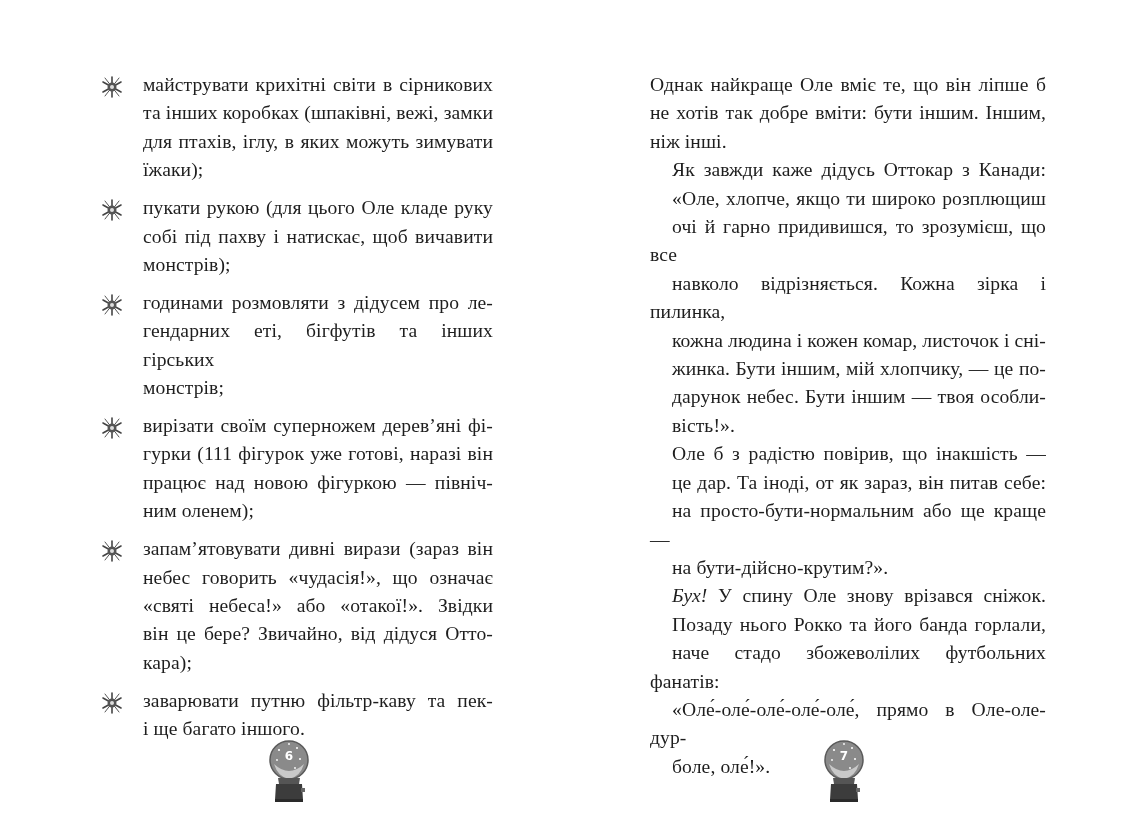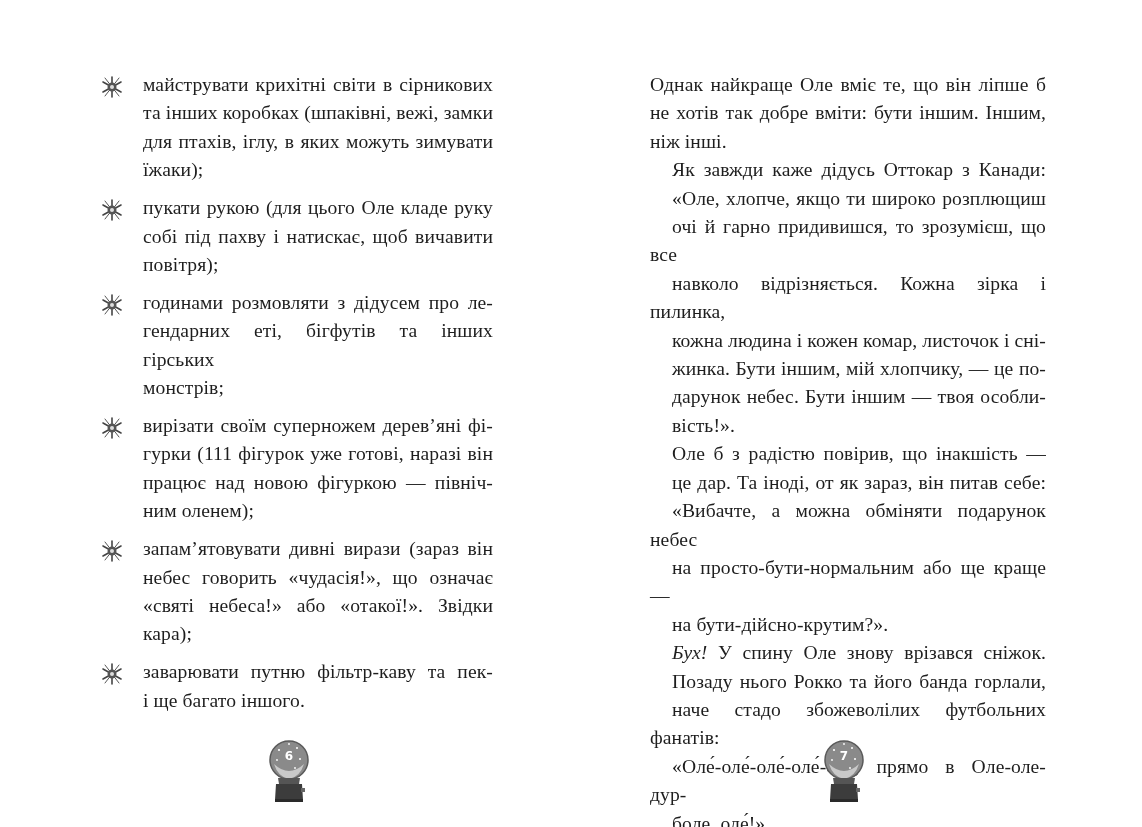--- a/index.html
+++ b/index.html
@@ -112,21 +112,21 @@
               <line x1="2" y1="6" x2="20" y2="16"></line>
               <line x1="2" y1="16" x2="20" y2="6"></line>
               <line x1="4" y1="2" x2="18" y2="20" stroke-width="0.9"></line>
               <line x1="18" y1="2" x2="4" y2="20" stroke-width="0.9"></line>
             </g>
             <circle cx="11" cy="11" r="4.5" fill="#555"></circle>
             <circle cx="11" cy="11" r="2" fill="#ddd"></circle>
           </svg>
         <span class="line">пукати рукою (для цього Оле кладе руку</span>
         <span class="line">собі під пахву і натискає, щоб вичавити</span>
-        <span class="line last">повітря);</span>
+        <span class="line last">монстрів);</span>
       </li>
       <li>
         <svg class="bullet-icon" viewBox="0 0 22 22">
             <g stroke="#444" stroke-width="1.6" stroke-linecap="round">
               <line x1="11" y1="1" x2="11" y2="21"></line>
               <line x1="2" y1="6" x2="20" y2="16"></line>
               <line x1="2" y1="16" x2="20" y2="6"></line>
               <line x1="4" y1="2" x2="18" y2="20" stroke-width="0.9"></line>
               <line x1="18" y1="2" x2="4" y2="20" stroke-width="0.9"></line>
             </g>
@@ -162,20 +162,21 @@
               <line x1="2" y1="16" x2="20" y2="6"></line>
               <line x1="4" y1="2" x2="18" y2="20" stroke-width="0.9"></line>
               <line x1="18" y1="2" x2="4" y2="20" stroke-width="0.9"></line>
             </g>
             <circle cx="11" cy="11" r="4.5" fill="#555"></circle>
             <circle cx="11" cy="11" r="2" fill="#ddd"></circle>
           </svg>
         <span class="line">запам’ятовувати дивні вирази (зараз він</span>
         <span class="line">небес говорить «чудасія!», що означає</span>
         <span class="line">«святі небеса!» або «отакої!». Звідки</span>
+        <span class="line">він це бере? Звичайно, від дідуся Отто-</span>
         <span class="line last">кара);</span>
       </li>
       <li>
         <svg class="bullet-icon" viewBox="0 0 22 22">
             <g stroke="#444" stroke-width="1.6" stroke-linecap="round">
               <line x1="11" y1="1" x2="11" y2="21"></line>
               <line x1="2" y1="6" x2="20" y2="16"></line>
               <line x1="2" y1="16" x2="20" y2="6"></line>
               <line x1="4" y1="2" x2="18" y2="20" stroke-width="0.9"></line>
               <line x1="18" y1="2" x2="4" y2="20" stroke-width="0.9"></line>
@@ -221,21 +222,20 @@
       <span class="line">очі й гарно придивишся, то зрозумієш, що все</span>
       <span class="line">навколо відрізняється. Кожна зірка і пилинка,</span>
       <span class="line">кожна людина і кожен комар, листочок і сні-</span>
       <span class="line">жинка. Бути іншим, мій хлопчику, — це по-</span>
       <span class="line">дарунок небес. Бути іншим — твоя особли-</span>
       <span class="line last">вість!».</span>
     </p>
     <p class="para">
       <span class="line">Оле б з радістю повірив, що інакшість —</span>
       <span class="line">це дар. Та іноді, от як зараз, він питав себе:</span>
-      <span class="line">«Вибачте, а можна обміняти подарунок небес</span>
       <span class="line">на просто-бути-нормальним або ще краще —</span>
       <span class="line last">на бути-дійсно-крутим?».</span>
     </p>
     <p class="para">
       <span class="line"><em>Бух!</em><span> У спину Оле знову врізався сніжок.</span></span>
       <span class="line">Позаду нього Рокко та його банда горлали,</span>
       <span class="line">наче стадо збожеволілих футбольних фанатів:</span>
       <span class="line">«Оле́-оле́-оле́-оле́-оле́, прямо в Оле-оле-дур-</span>
       <span class="line last">боле, оле́!».</span>
     </p>

